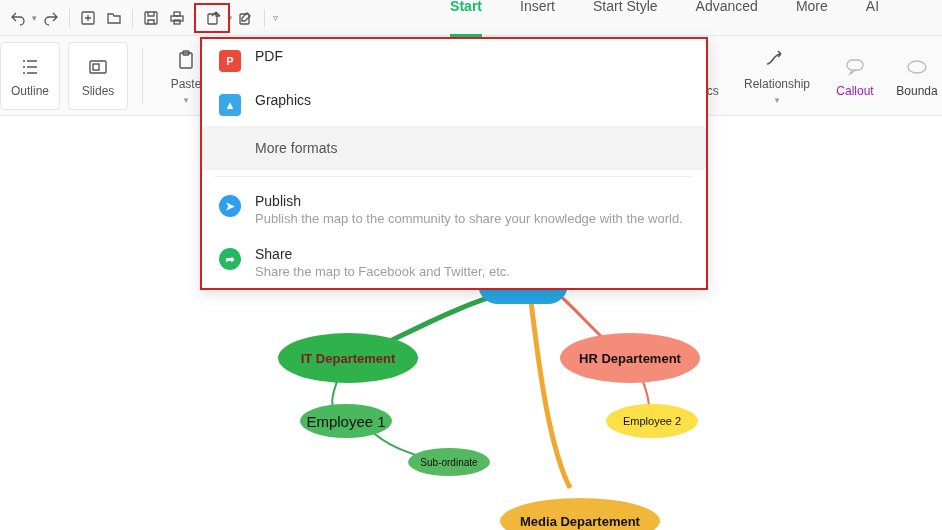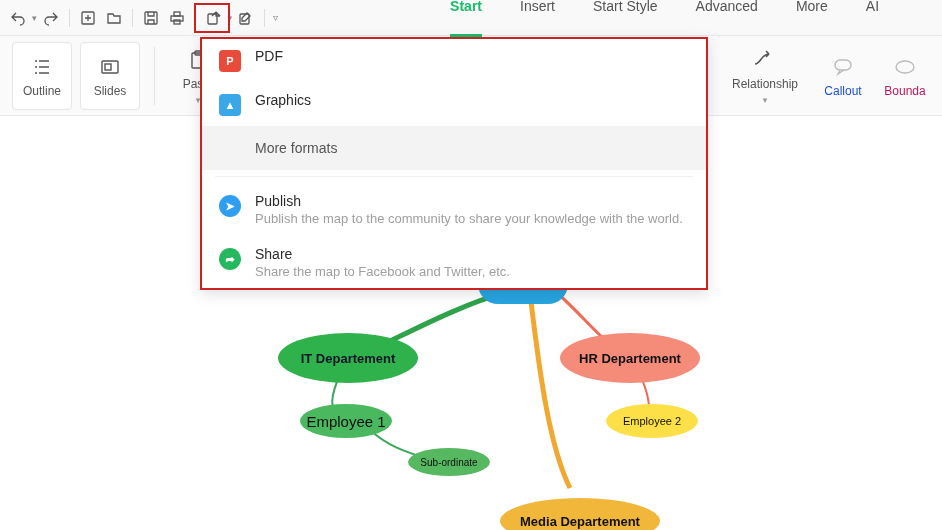--- a/index.html
+++ b/index.html
@@ -7,40 +7,40 @@
 
 .qat { height:36px; background:#f9f9f9; border-bottom:1px solid #e8e8e8; display:flex; align-items:center; padding:0 6px; gap:2px; }
 .qat .btn { width:24px; height:24px; display:flex; align-items:center; justify-content:center; color:#555; border-radius:3px; }
 .qat .sep { width:1px; height:18px; background:#ddd; margin:0 4px; }
 .qat .tabs { display:flex; gap:38px; margin-left:170px; }
 .qat .tab { font-size:14px; color:#555; padding-bottom:20px; }
 .qat .tab.active { color:#1abc6a; font-weight:600; border-bottom:3px solid #1abc6a; }
 
 .highlight-export { position:absolute; left:194px; top:3px; width:36px; height:30px; border:2px solid #c22; pointer-events:none; z-index:50; }
 
-.ribbon { height:80px; background:#fafafa; border-bottom:1px solid #e8e8e8; display:flex; align-items:center; padding:4px 12px; gap:8px; color:#444; }
+.ribbon { height:80px; background:#fafafa; border-bottom:1px solid #e8e8e8; display:flex; align-items:center; padding:4px 0; gap:8px; color:#444; }
 .rbtn { display:flex; flex-direction:column; align-items:center; justify-content:center; width:58px; height:68px; font-size:12px; gap:4px; color:#555; border-radius:4px; }
 .rbtn .ico { width:26px; height:26px; display:flex; align-items:center; justify-content:center; }
 .rbtn.big { width:60px; border:1px solid #e6e6e6; background:#fff; }
 .rsep { width:1px; height:58px; background:#e3e3e3; margin:0 6px; }
 .right-tools { margin-left:auto; display:flex; gap:8px; align-items:flex-start; }
 
 .dropdown { position:absolute; left:200px; top:37px; width:508px; background:#fff; border:1px solid #ddd; box-shadow:0 4px 14px rgba(0,0,0,.12); z-index:40; }
 .dropdown .hl { position:absolute; inset:-1px; border:2px solid #c22; pointer-events:none; }
 .dd-item { display:flex; align-items:flex-start; gap:14px; padding:10px 18px; font-size:14px; color:#353535; }
 .dd-item .dico { width:22px; height:22px; border-radius:4px; display:flex; align-items:center; justify-content:center; color:#fff; font-size:11px; font-weight:bold; flex:none; margin-top:2px; }
 .dd-item .txt .t { font-size:14px; color:#2b2b2b; }
 .dd-item .txt .s { font-size:13px; color:#9e9e9e; margin-top:2px; }
 .dd-item.more { padding:14px 18px 14px 54px; background:#f3f3f3; color:#555; }
 .dd-hr { height:1px; background:#eee; margin:6px 14px; }
 
 .canvas { position:absolute; top:118px; left:0; right:0; bottom:0; background:#fff; }
 .node { position:absolute; border-radius:50%; display:flex; align-items:center; justify-content:center; font-size:13px; font-weight:600; color:#111; }
 .node.ceo { background:#27a4e0; color:#fff; font-size:18px; }
-.node.it { background:#2fb14c; color:#0f172a; }
+.node.it { background:#2fb14c; color:#7f1d1d; }
 .node.hr { background:#f58b79; }
 .node.media { background:#f0b73a; }
 .node.emp1 { background:#4ab85e; font-size:15px; font-weight:500; }
 .node.emp2 { background:#fde047; font-size:11px; font-weight:500; }
 .node.sub { background:#56b860; font-size:10px; font-weight:500; }
 
 svg.edges { position:absolute; inset:0; width:100%; height:100%; pointer-events:none; }
 </style>
 </head>
 <body>
@@ -148,30 +148,30 @@
     </div>
     <div class="rbtn" style="width:82px;">
       <span class="ico">
           <svg width="26" height="20" fill="none" stroke="#555" stroke-width="1.5">
             <path d="M3 14c6 0 6-10 14-10m0 0-3-3m3 3-3 3"></path>
           </svg>
         </span>
       <span>Relationship</span>
       <span style="font-size:9px;color:#999;">▾</span>
     </div>
-    <div class="rbtn" style="color:#1d4ed8;">
+    <div class="rbtn" style="color:#a21caf;">
       <span class="ico">
           <svg width="22" height="22" fill="none" stroke="#bbb" stroke-width="1.4">
             <rect x="3" y="4" width="16" height="10" rx="5"></rect>
             <path d="M8 14l-2 4 6-4"></path>
           </svg>
         </span>
       <span>Callout</span>
     </div>
-    <div class="rbtn" style="color:#be185d;width:50px;">
+    <div class="rbtn" style="color:#404040;width:50px;">
       <span class="ico">
           <svg width="24" height="20" fill="none" stroke="#bbb" stroke-width="1.4">
             <path d="M3 10a9 6 0 0 0 18 0 9 6 0 0 0-18 0z"></path>
           </svg>
         </span>
       <span>Bounda</span>
     </div>
   </div>
 </div>
 

